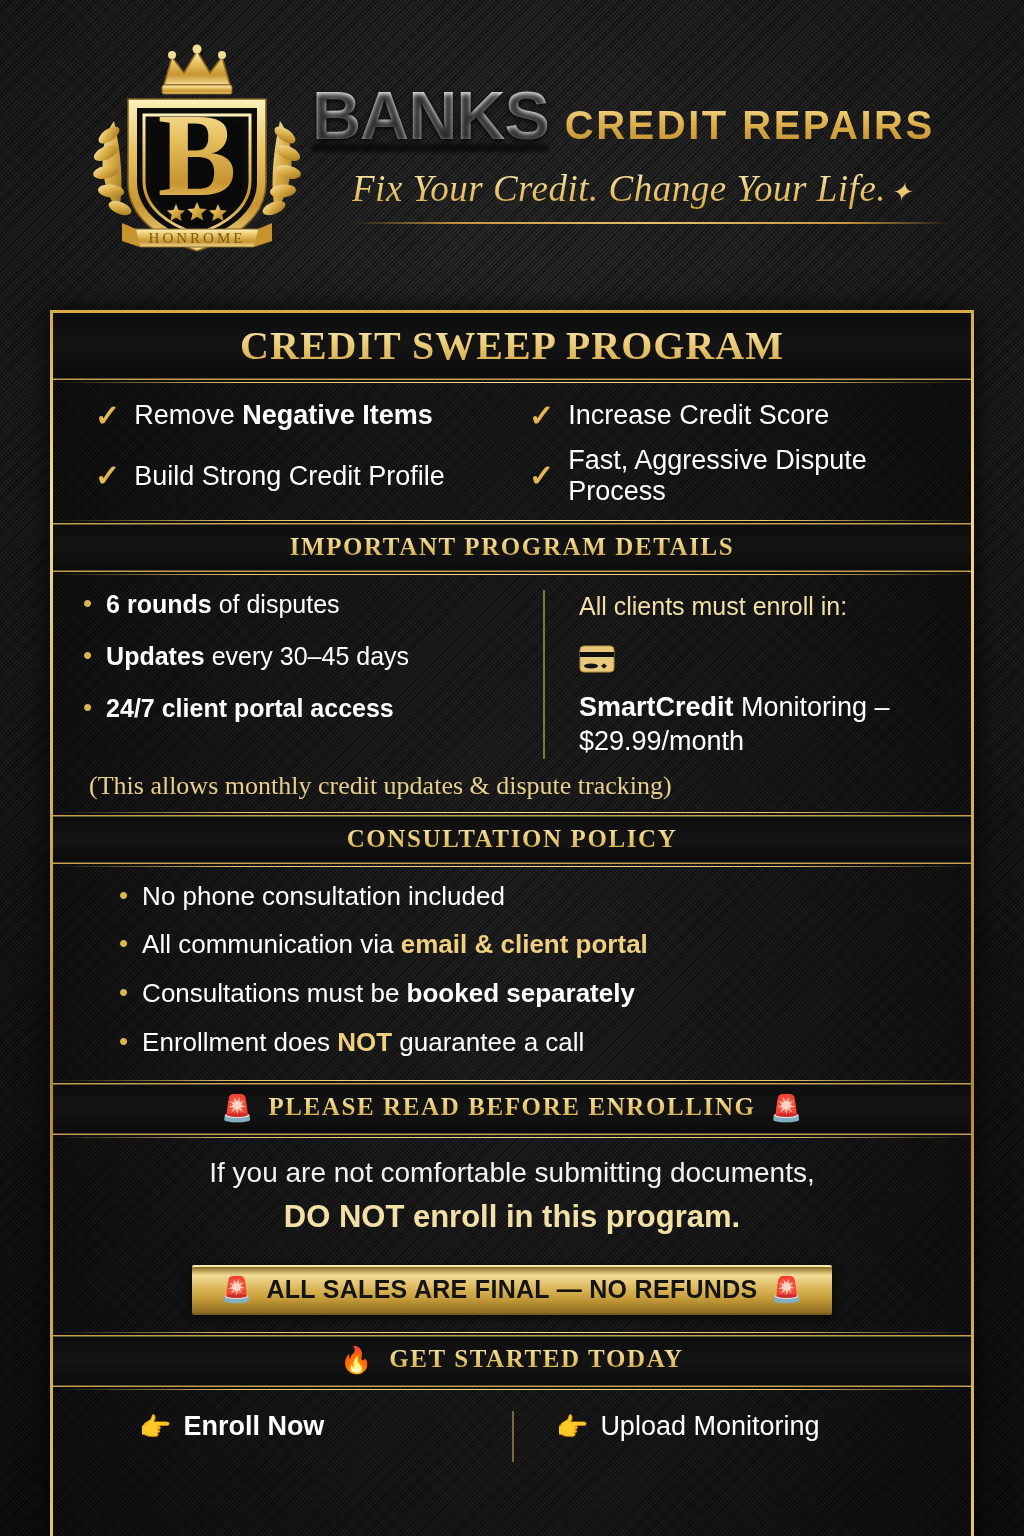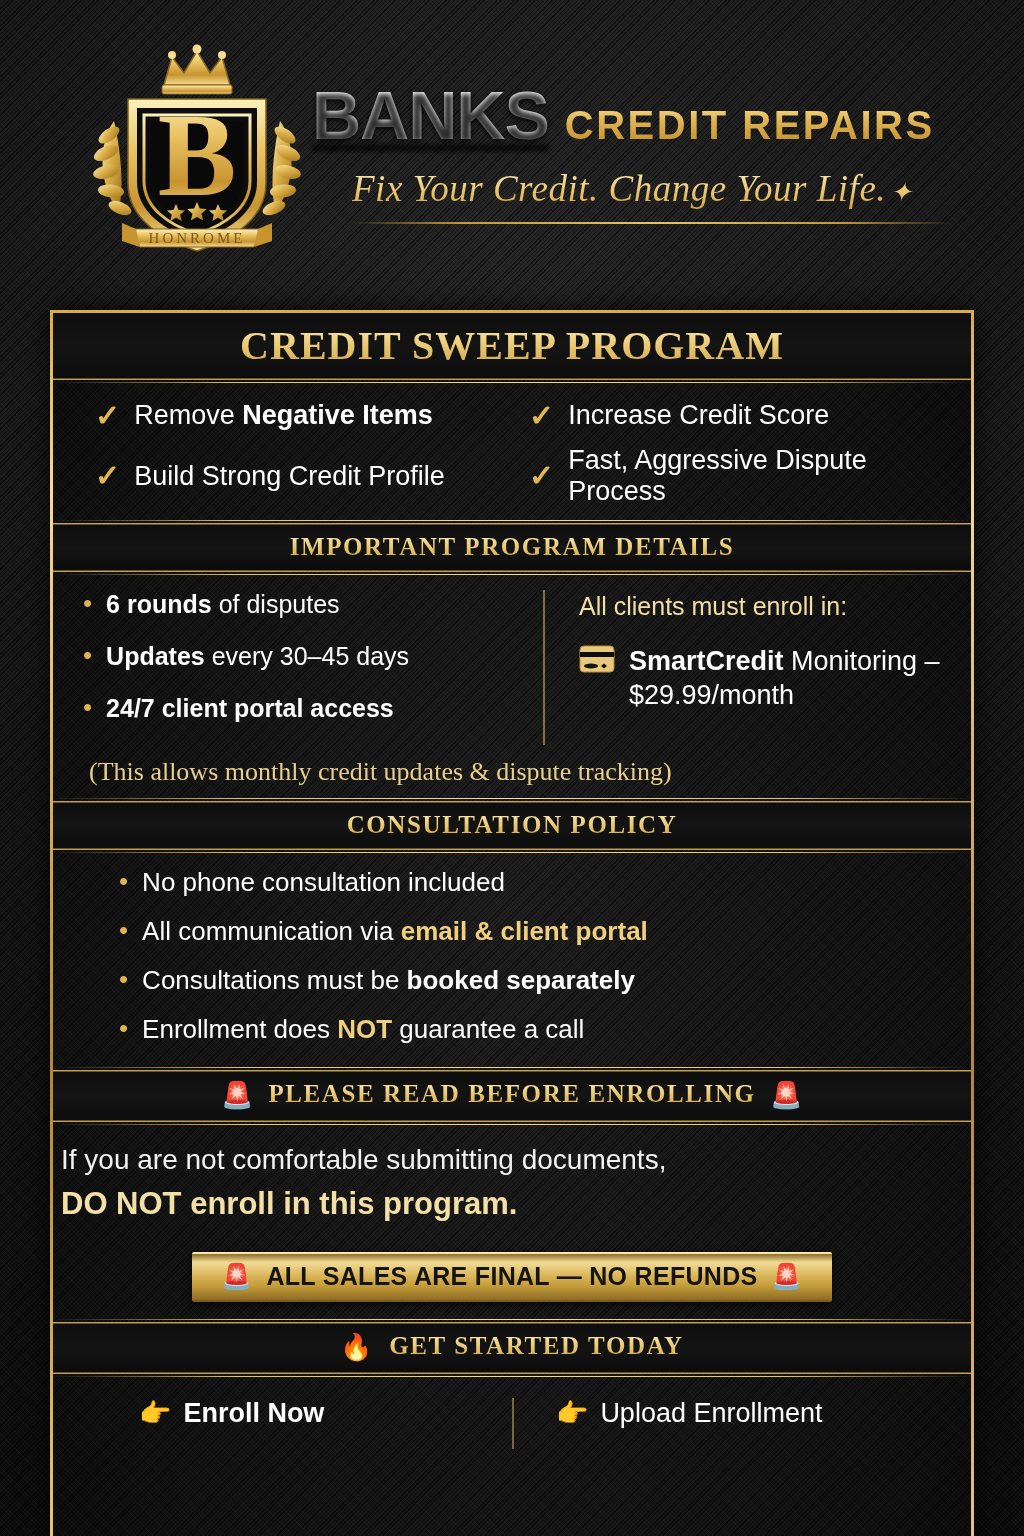--- a/index.html
+++ b/index.html
@@ -112,41 +112,41 @@
   .chk b{ font-weight:bold; color:#fff; }
 
   
   .two{ display:grid; grid-template-columns:460px 1fr; padding:18px 20px 8px 30px; }
   .col-r{ border-left:2px solid rgba(226,186,95,.55); padding-left:34px; }
   .bul{ display:flex; gap:14px; align-items:flex-start; margin-bottom:23px; }
   .bul .dot{ color:#e0b252; font-size:26px; line-height:1.05; }
   .bul .txt{ color:#fff; font-size:25px; line-height:1.15; }
   .bul .txt b{ font-weight:bold; }
   .enroll-lead{ color:#f3dfa6; font-size:25px; margin-bottom:24px; margin-top:2px; }
-  .sc-row{ display:flex; gap:14px; align-items:flex-start; }
+  .sc-row{ display:flex; gap:14px; align-items:flex-start;flex-direction:column; }
   .sc-text{ color:#fff; font-size:27px; line-height:1.25; }
   .sc-text b{ font-weight:bold; }
   .note{
     font-family:"Liberation Serif", serif;
     font-size:26px; color:#e9cf8d; text-align:left;
     padding:4px 0 14px 36px;
   }
 
   
   .policy{ padding:18px 0 6px 66px; }
   .policy .bul{ margin-bottom:19px; }
   .policy .txt{ font-size:26px; }
   .gold{ color:#f0cf7e; font-weight:bold; }
   .wb{ color:#fff; font-weight:bold; }
   .email-row{ display:flex; align-items:center; gap:18px; padding:6px 0 18px 88px; }
   .email-text{ color:#fff; font-size:27px; }
   .email-text .addr{ color:#edc873; }
 
   
-  .warn{ text-align:left; padding:22px 8px 14px; }
+  .warn{ text-align:center; padding:22px 8px 14px; }
   .warn .l1{ color:#f2f2f2; font-size:28px; margin-bottom:10px; }
   .warn .l2{ color:#f3e0a6; font-size:31px; font-weight:bold; }
   .badge-wrap{ display:flex; justify-content:center; padding:16px 0 20px; }
   .badge{
     width:640px; padding:8px 0 9px; text-align:center;
     background:linear-gradient(180deg,#8a6a23 0%,#f2dc96 18%,#d9b558 48%,#c49b38 70%,#8d6c25 100%);
     border-top:2px solid #f7e6ae; border-bottom:2px solid #7a5c1d;
     border-radius:2px;
     box-shadow:0 3px 10px rgba(0,0,0,.7);
     color:#141414; font-size:25px; font-weight:bold; letter-spacing:.3px;
@@ -366,20 +366,20 @@
       <div class="cta-col">
         <div class="cta-item strong">
           <span class="icon-emoji">👉</span>
           <span>Enroll Now</span>
         </div>
 
       </div>
       <div class="cta-col r">
         <div class="cta-item">
           <span class="icon-emoji">👉</span>
-          <span>Upload Enrollment</span>
+          <span>Upload Monitoring</span>
         </div>
 
       </div>
     </div>
 
   </div>
 </div>
 
 </body></html>

